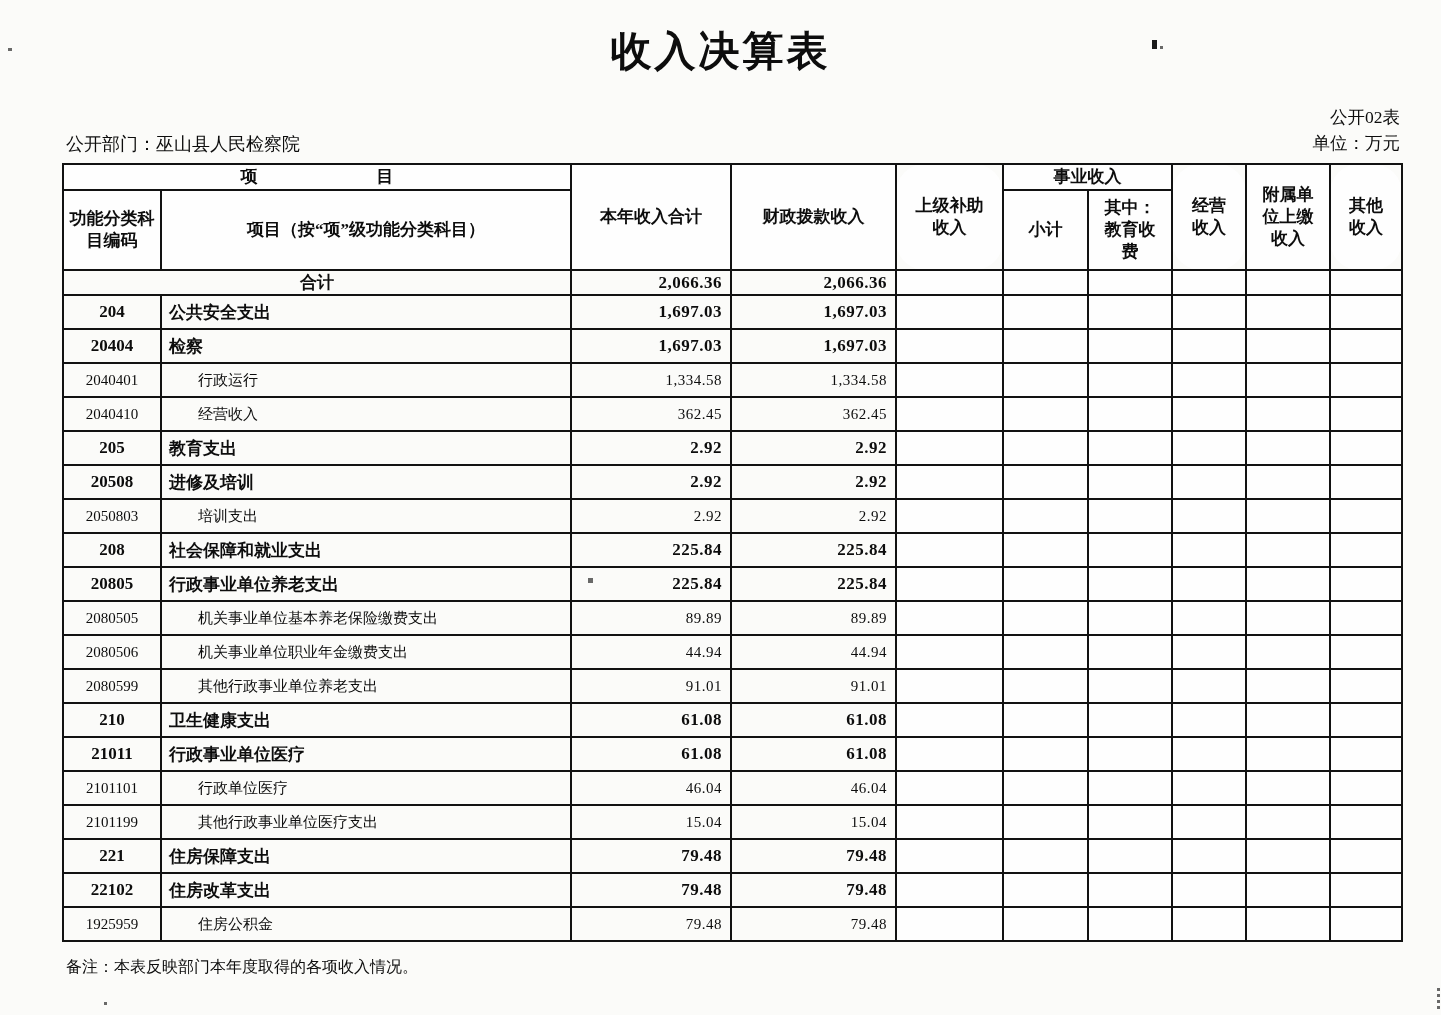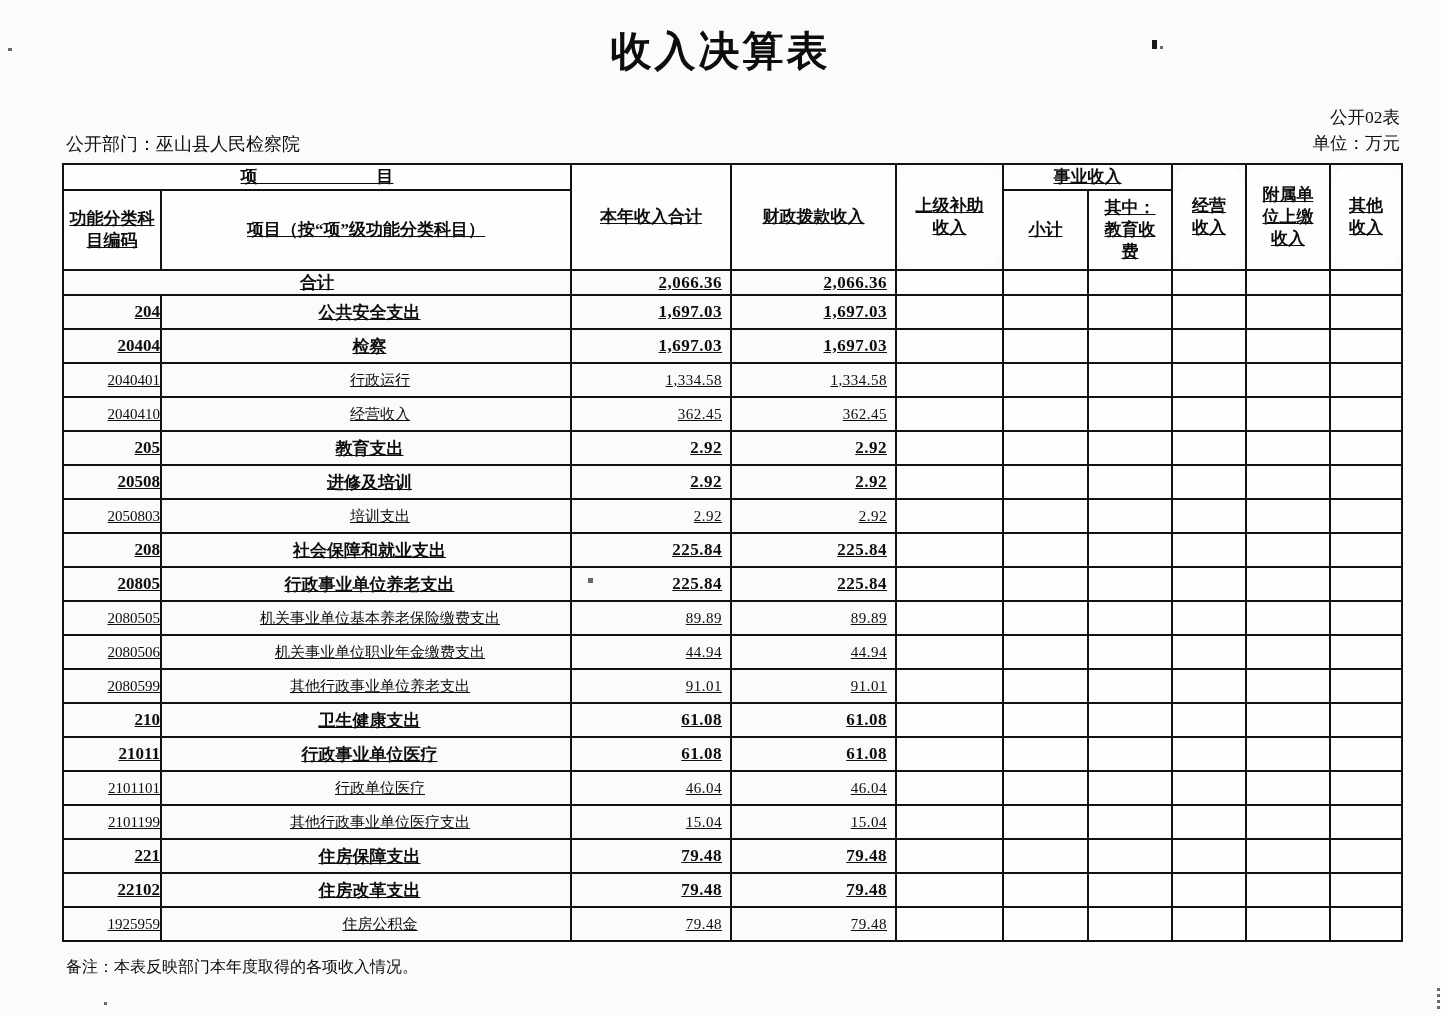--- a/index.html
+++ b/index.html
@@ -22,21 +22,21 @@
     position:absolute; top:104px; right:41px;
     text-align:right; font-size:17.5px; line-height:26px;
   }
   .dept {
     position:absolute; top:132px; left:66px;
     font-size:18px;
   }
   table.income {
     position:absolute; top:163px; left:62px;
     width:1339px;
-    border-collapse:collapse; table-layout:fixed;text-decoration:underline;
+    border-collapse:collapse; table-layout:fixed;
   }
   .income th, .income td {
     border:2px solid #121212;
     padding:0; overflow:hidden;
     vertical-align:middle;
   }
   .income thead th {
     font-weight:700; font-size:17px;
     text-align:center; line-height:1.3;
     background:#fefefe;
@@ -44,23 +44,23 @@
   .hdr-row1 th { height:26px; }
   .hdr-row2 th { height:80px; }
   th.th-item-sub { font-size:16px; font-weight:700; }
   th.pad-narrow { padding:0 11px; }
   th.pad-mid { padding:17px 15px;border-radius:29px; }
 
   tr.lv0 td { height:20px; font-weight:700; font-size:17px; }
   tr.lv1 td, tr.lv2 td { height:34px; font-weight:700; font-size:17px; }
   tr.lv3 td { height:34px; font-weight:400; font-size:15px; }
 
-  td.code  { text-align:right; }
-  td.item  { text-align:center; padding-left:7px; }
-  tr.lv3 td.item { padding-left:28px; }
+  td.code  { text-align:center; }
+  td.item  { text-align:left; padding-left:7px; }
+  tr.lv3 td.item { padding-left:36px; }
   td.num   { text-align:right; padding-right:8px; letter-spacing:0.5px; }
   td.total-label { text-align:center; }
   td.empty { background:#fefefe; }
 
   .note {
     position:absolute; top:957px; left:66px;
     font-size:16px;
   }
   
   .speck { position:absolute; background:#1a1a1a; }

